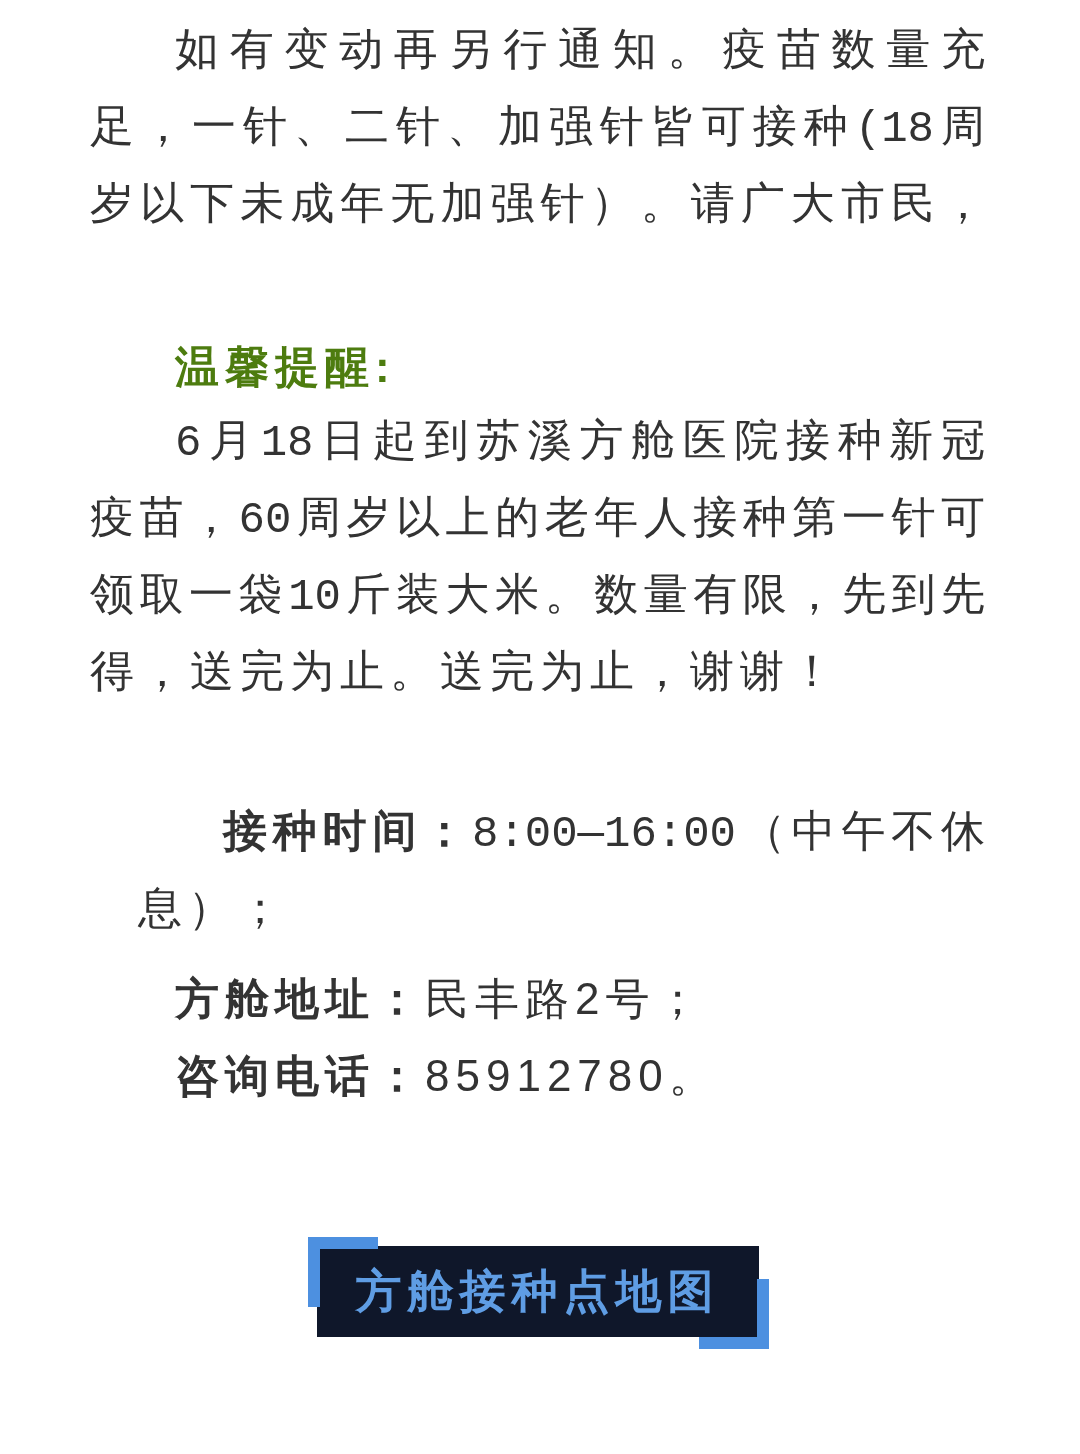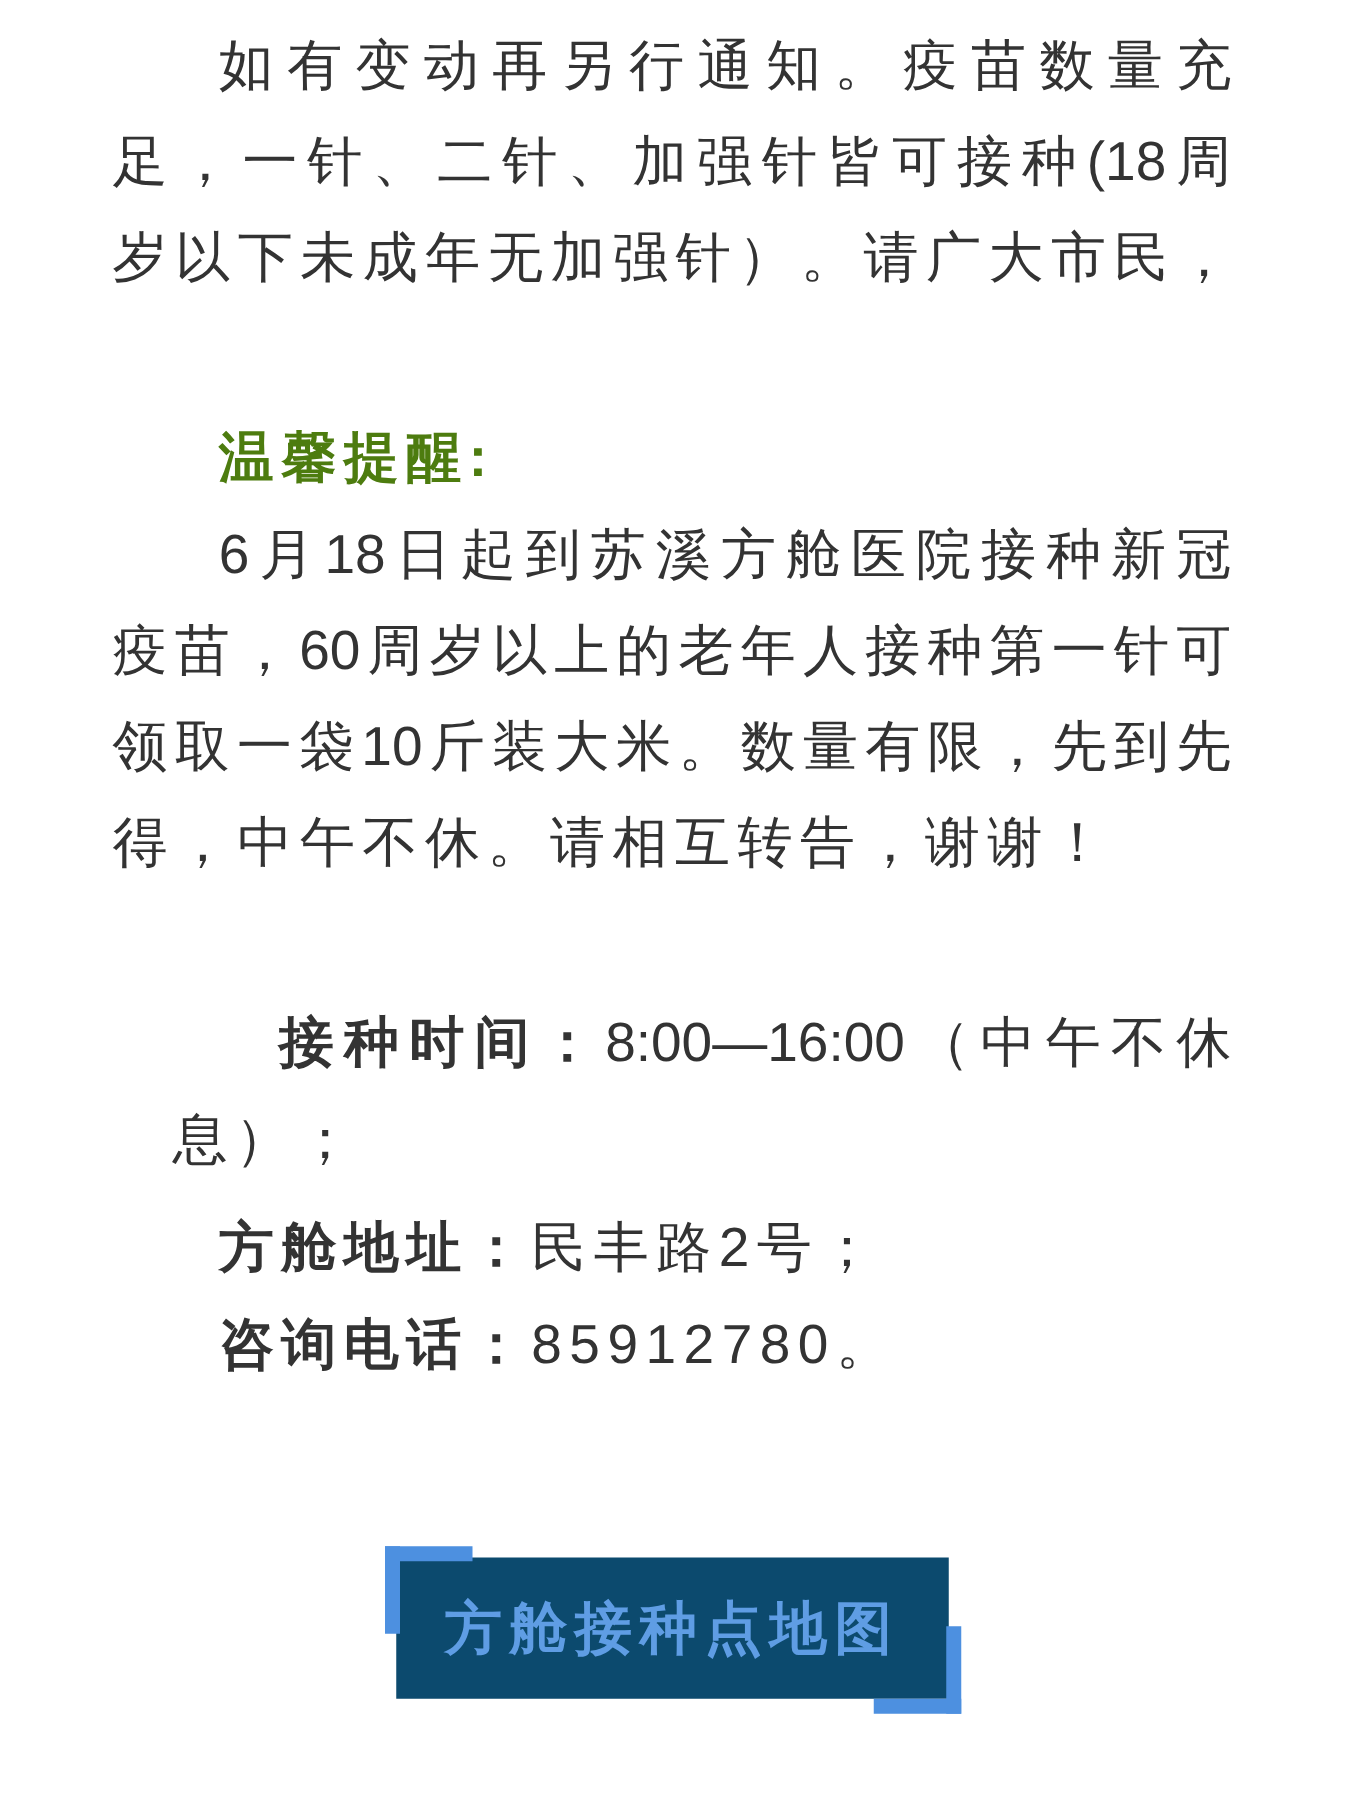--- a/index.html
+++ b/index.html
@@ -22,34 +22,34 @@
   }
   
   .just {
     text-align: justify;
     text-align-last: justify;
     white-space: normal;
   }
   
   .loose { letter-spacing: 6px; }
   .indent { text-indent: 85px; }
-  .para { margin: 0; }
+  .para { margin: 0; font-family: Liberation Mono, monospace; }
   .gap-big { margin-bottom: 83px; }
   .gap-small { margin-bottom: 10px; margin-left: 48px; }
   .reminder-heading {
     color: #4d7c0f;
     font-weight: bold;
   }
   .lbl { font-weight: bold; }
   .map-btn-wrap {
     position: relative;
     width: 442px;
-    height: 113px;
+    height: 91px;
     margin: 132px auto 14px auto;
-    background: #0c4a6e;
+    background: #0f172a;
     display: flex;
     align-items: center;
     justify-content: center;
   }
   .map-btn-label {
     font-size: 46px;
     font-weight: bold;
     letter-spacing: 6px;
     color: #5f9de4;
   }
@@ -82,21 +82,21 @@
     <div class="line just">足，一针、二针、加强针皆可接种(18周</div>
     <div class="line just">岁以下未成年无加强针）。请广大市民，</div>
   </div>
 
   <div class="line loose indent reminder-heading">温馨提醒:</div>
 
   <div class="para gap-big">
     <div class="line just indent">6月18日起到苏溪方舱医院接种新冠</div>
     <div class="line just">疫苗，60周岁以上的老年人接种第一针可</div>
     <div class="line just">领取一袋10斤装大米。数量有限，先到先</div>
-    <div class="line loose">得，中午不休。请相互转告，谢谢！</div>
+    <div class="line loose">得，送完为止。送完为止，谢谢！</div>
   </div>
 
   <div class="para gap-small">
     <div class="line just indent"><span class="lbl">接种时间：</span><span>8:00—16:00（中午不休</span></div>
     <div class="line loose">息）；</div>
   </div>
 
   <div class="line loose indent"><span class="lbl">方舱地址：</span><span>民丰路2号；</span></div>
 
   <div class="line loose indent"><span class="lbl">咨询电话：</span><span>85912780。</span></div>

